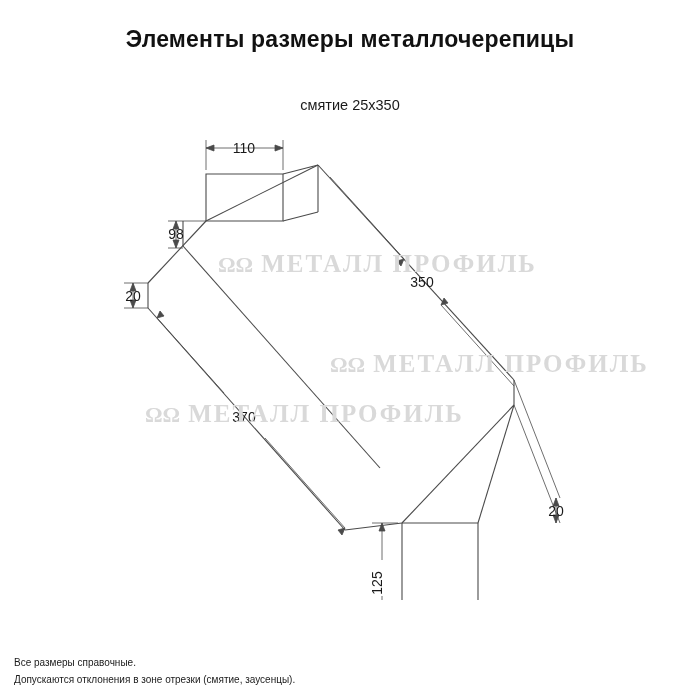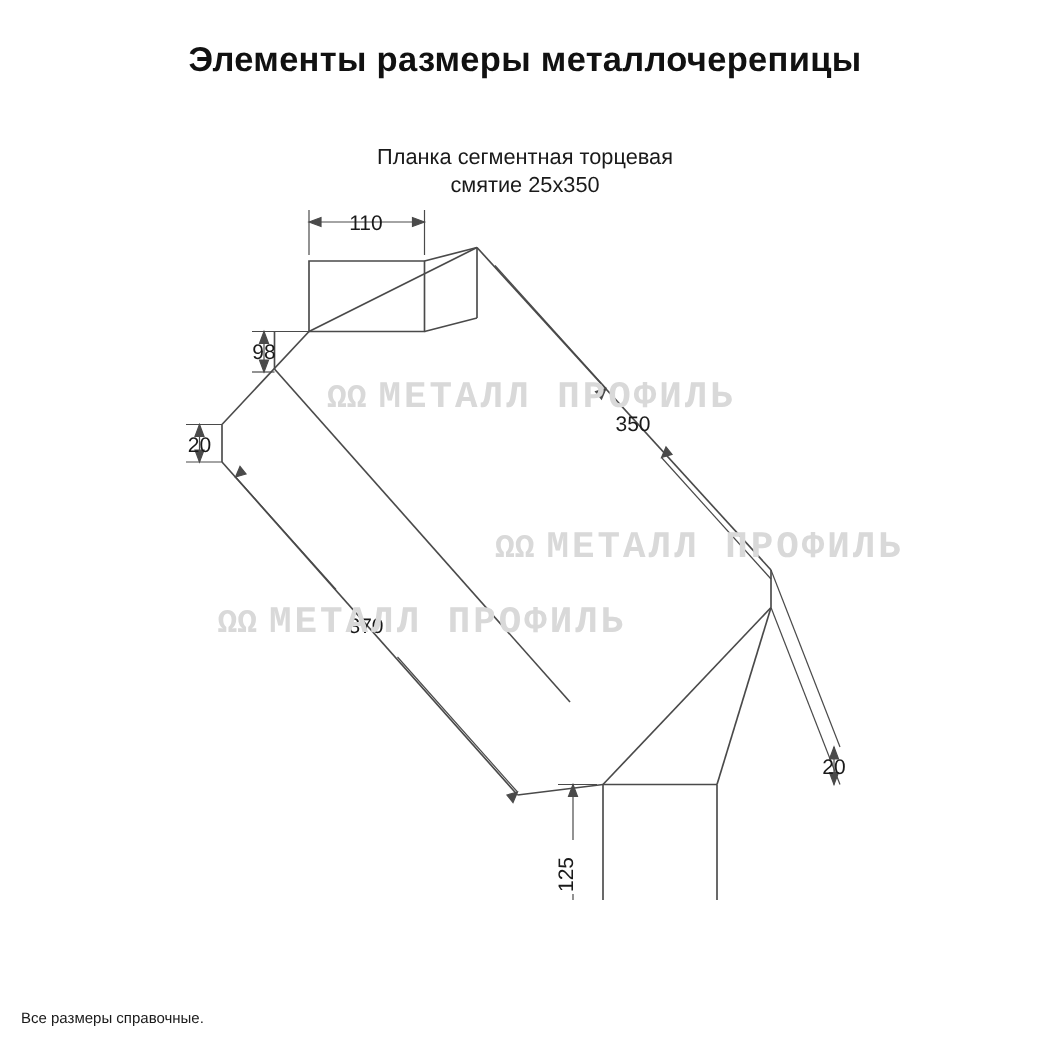--- a/index.html
+++ b/index.html
@@ -56,21 +56,21 @@
     bottom: 12px;
     font-size: 10px;
     line-height: 17px;
     color: #1a1a1a;
   }
   .footer div {
     white-space: nowrap;
   }
   .wm {
     position: absolute;
-    font-family: Liberation Mono, monospace;
+    font-family: Liberation Serif, serif;
     font-weight: bold;
     color: #d9d9d9;
     font-size: 25px;
     letter-spacing: 2px;
     white-space: nowrap;
     user-select: none;
     pointer-events: none;
   }
   .wm .wm-mark {
     display: inline-block;
@@ -89,21 +89,20 @@
   }
 </style>
 </head>
 <body>
 
 <div class="page">
 
   <div class="title">Элементы размеры металлочерепицы</div>
 
   <div class="subtitle">
-    <div>Планка сегментная торцевая</div>
     <div>смятие 25х350</div>
   </div>
 
   <div class="drawing">
     <svg width="700" height="470" viewBox="0 0 700 470">
       <g fill="none" stroke="#4a4a4a" stroke-width="1.1" stroke-linejoin="miter" stroke-linecap="butt">
 
         <g>
           <path d="M206,44 L283,44 L283,91 L206,91 Z"></path>
           <path d="M283,44 L318,35"></path>
@@ -206,15 +205,16 @@
   </div>
   <div class="wm wm2">
     <span class="wm-mark">ΩΩ</span><span>МЕТАЛЛ ПРОФИЛЬ</span>
   </div>
   <div class="wm wm3">
     <span class="wm-mark">ΩΩ</span><span>МЕТАЛЛ ПРОФИЛЬ</span>
   </div>
 
   <div class="footer">
     <div>Все размеры справочные.</div>
+    <div>Допускаются отклонения в зоне отрезки (смятие, заусенцы).</div>
   </div>
 
 </div>
 
 </body></html>

